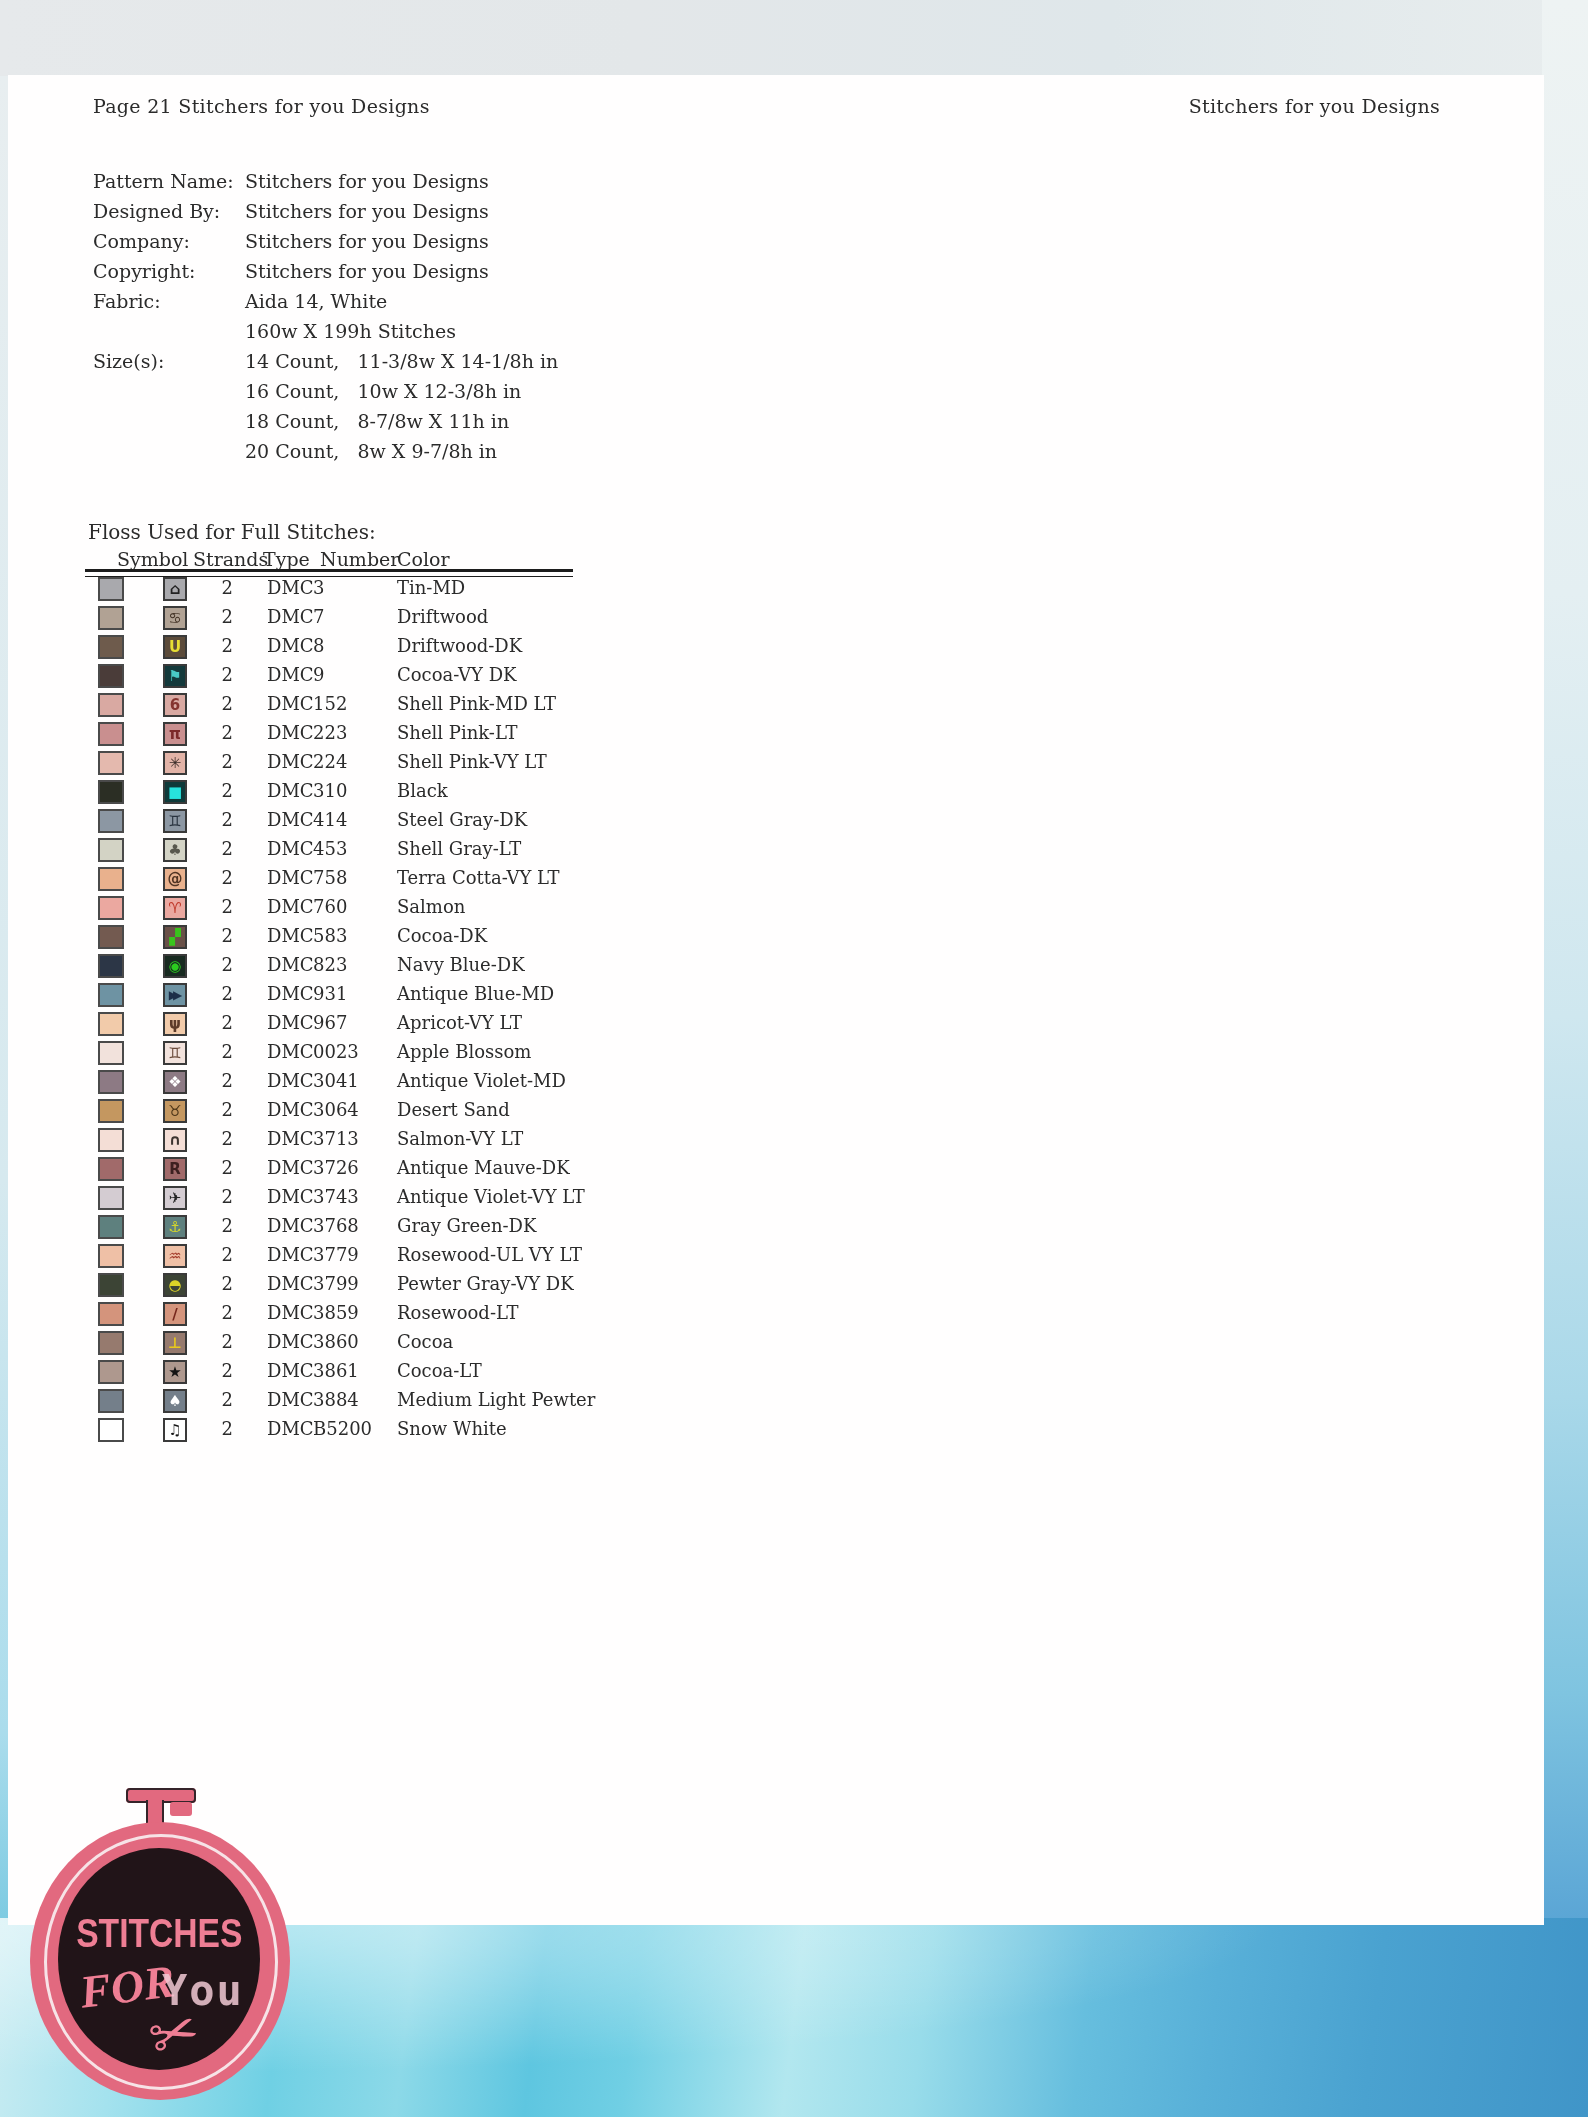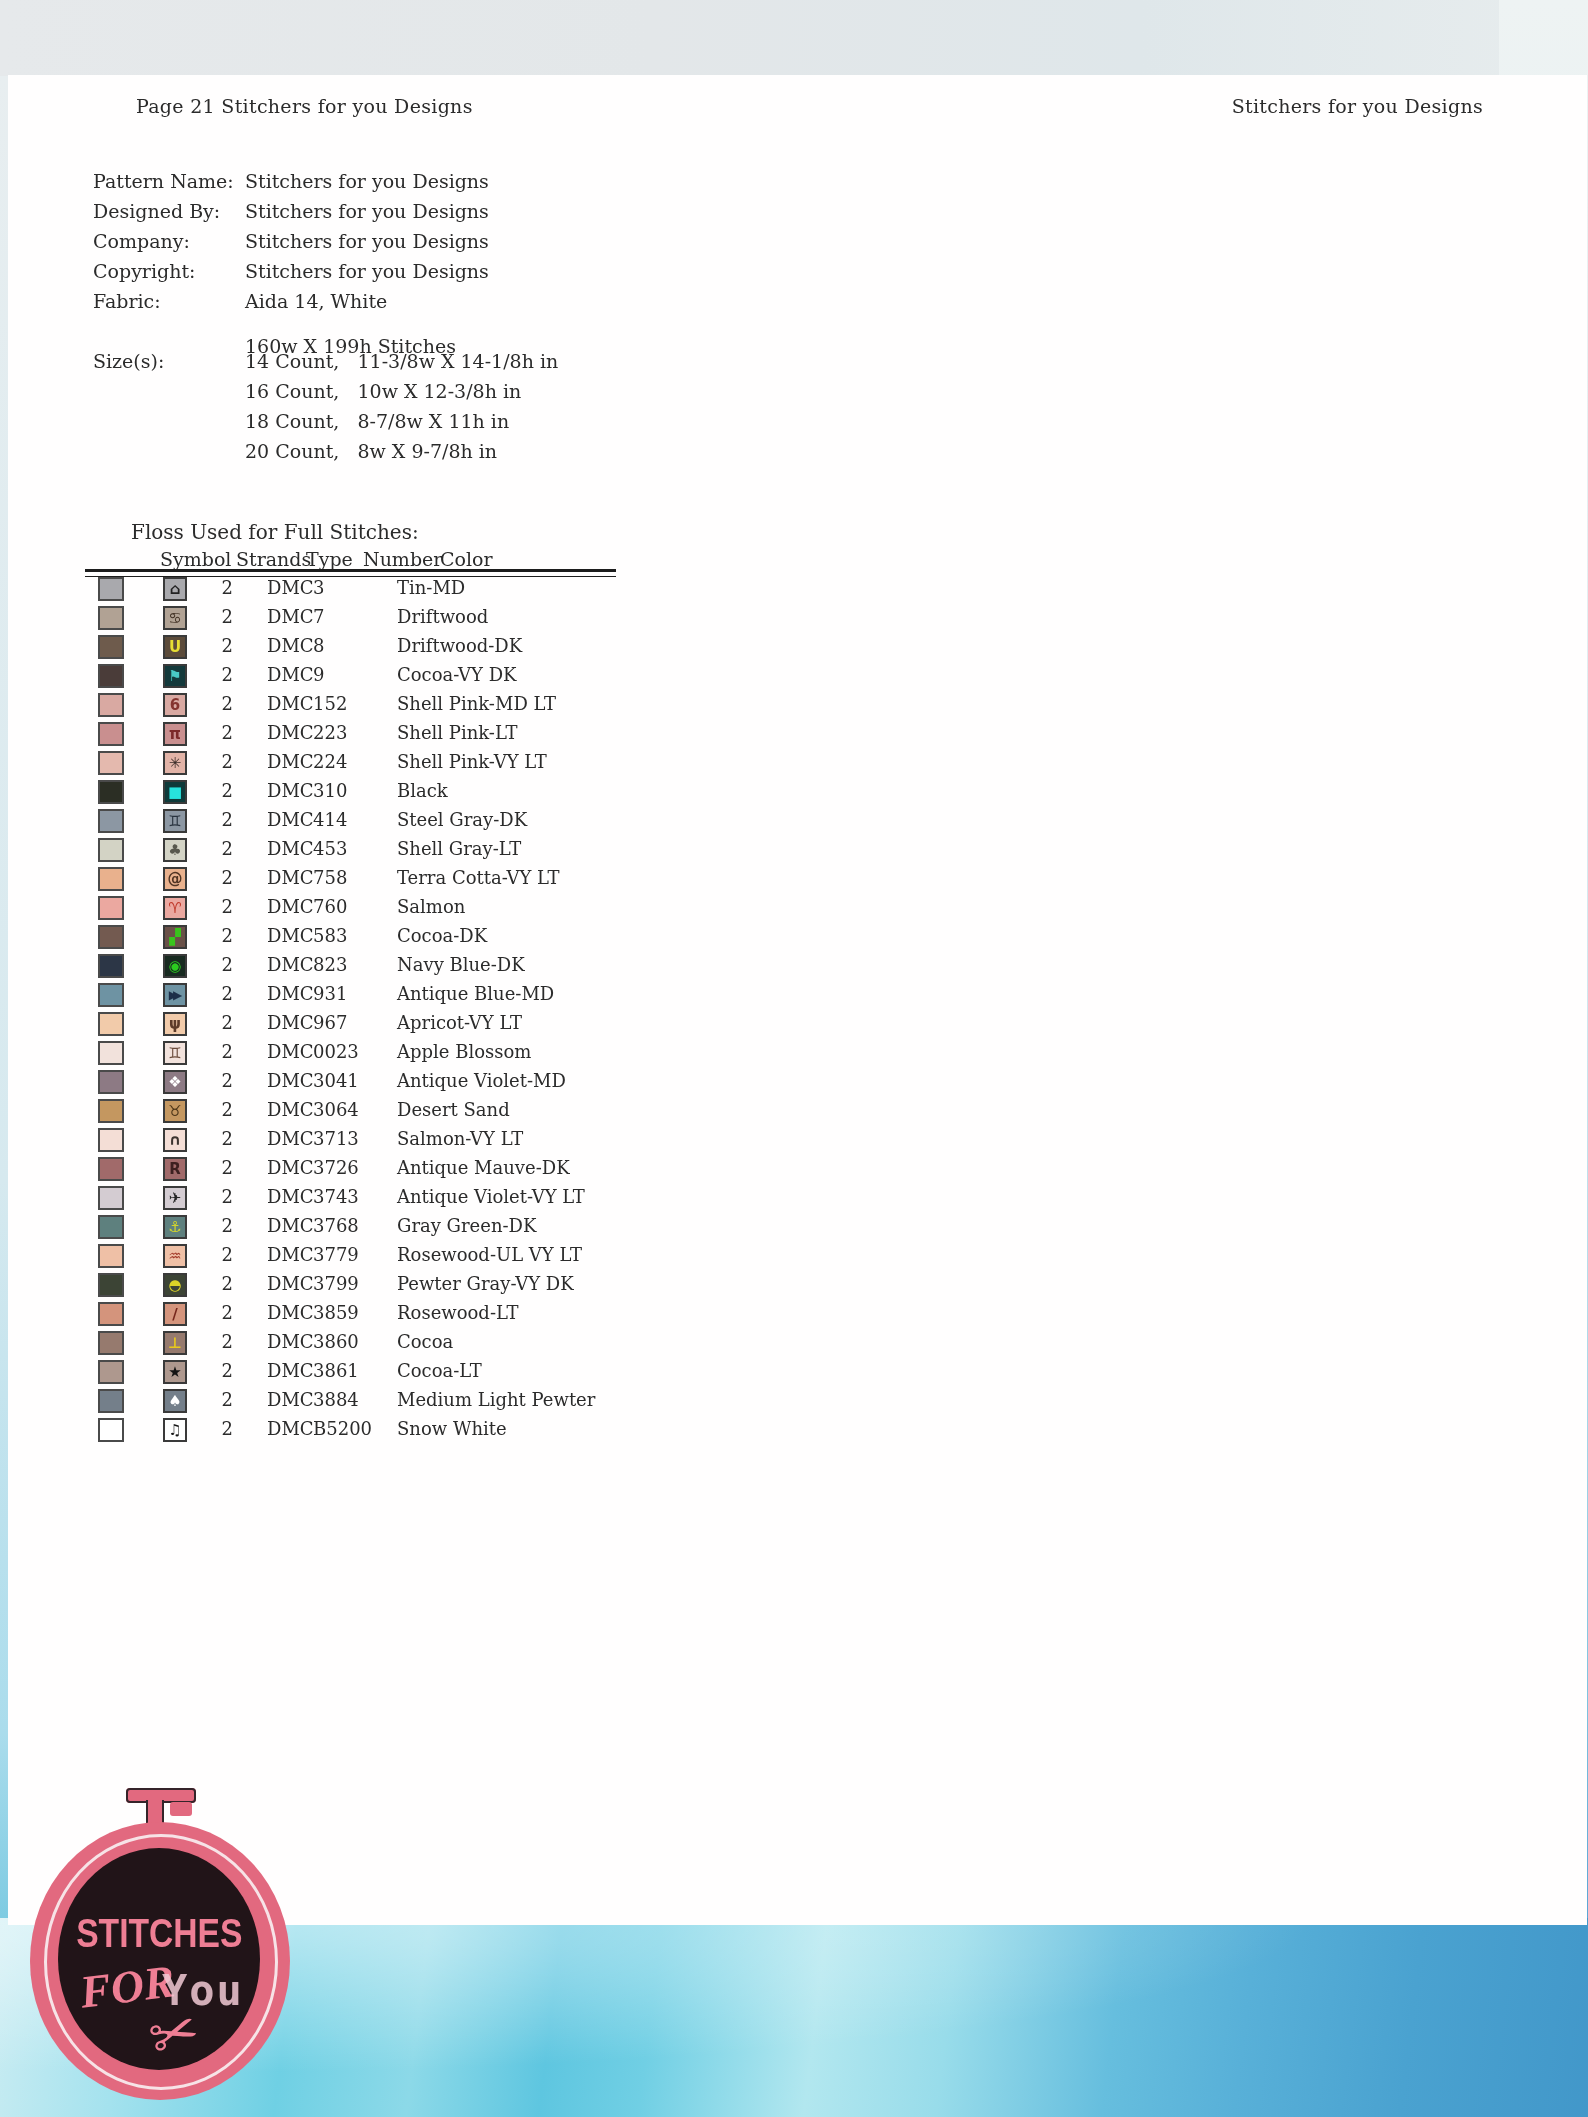--- a/index.html
+++ b/index.html
@@ -1,19 +1,19 @@
 <!DOCTYPE html>
 <html><head>
 <meta charset="utf-8">
 <style>
   html,body{margin:0;padding:0;}
   body{width:1588px;height:2117px;font-family:"DejaVu Serif",serif;}
   .screen{position:relative;width:1588px;height:2117px;overflow:hidden;
     background:linear-gradient(180deg,#e5e8ea 0%,#e2ecef 10%,#d9ebf0 55%,#bfe2ec 78%,#7cc4de 92%,#459ccd 100%);}
-  .abs{position:absolute;padding-left:43px;}
+  .abs{position:absolute;}
 
   
   .bg-right{right:0;top:0;width:46px;height:2117px;
     background:linear-gradient(180deg,#eef3f3 0%,#e4eff2 28%,#cfe7ef 48%,#a9d8e9 66%,#7fc4e0 80%,#539fd3 93%,#3f92c8 100%);}
   .bg-top{left:0;top:0;width:1588px;height:76px;
     background:linear-gradient(90deg,#e6e9eb 0%,#e3e7e9 40%,#dfe7ea 70%,#e8edee 100%);}
   .bg-bottom{left:0;top:1918px;width:1588px;height:199px;
     background:
       radial-gradient(ellipse at 12% 0%,rgba(255,255,255,.55),rgba(255,255,255,0) 55%),
       linear-gradient(97deg,#c9ecf2 0%,#a4e2ee 8%,#6fd0e4 18%,#8cd9e8 26%,#5ec6e0 34%,#70cfe4 40%,#b2e7ef 50%,#98dcea 58%,#66bede 68%,#58b0d8 76%,#4aa2d0 86%,#4095c8 100%);}
@@ -96,21 +96,21 @@
   <div class="abs info-row" style="top: 185px;">
     <span class="info-label">Copyright:</span>
     <span class="info-value">Stitchers for you Designs</span>
   </div>
 
   <div class="abs info-row" style="top: 215px;">
     <span class="info-label">Fabric:</span>
     <span class="info-value">Aida 14, White</span>
   </div>
 
-  <div class="abs info-row" style="top: 245px; margin-top: 15px;">
+  <div class="abs info-row" style="top: 245px;">
     <span class="info-label"></span>
     <span class="info-value">160w X 199h Stitches</span>
   </div>
 
   <div class="abs info-row" style="top: 275px;">
     <span class="info-label">Size(s):</span>
     <span class="info-value">14 Count,   11-3/8w X 14-1/8h in</span>
   </div>
 
   <div class="abs info-row" style="top: 305px;">

